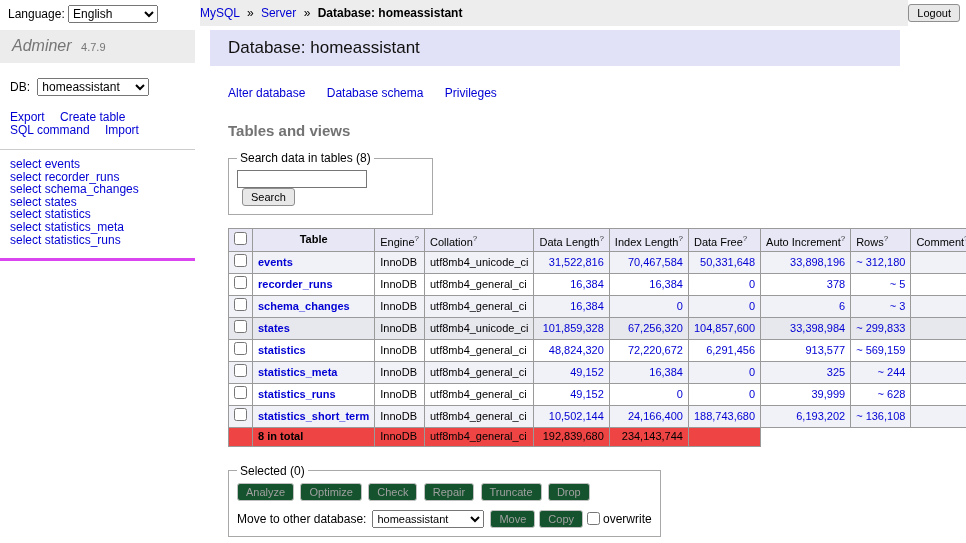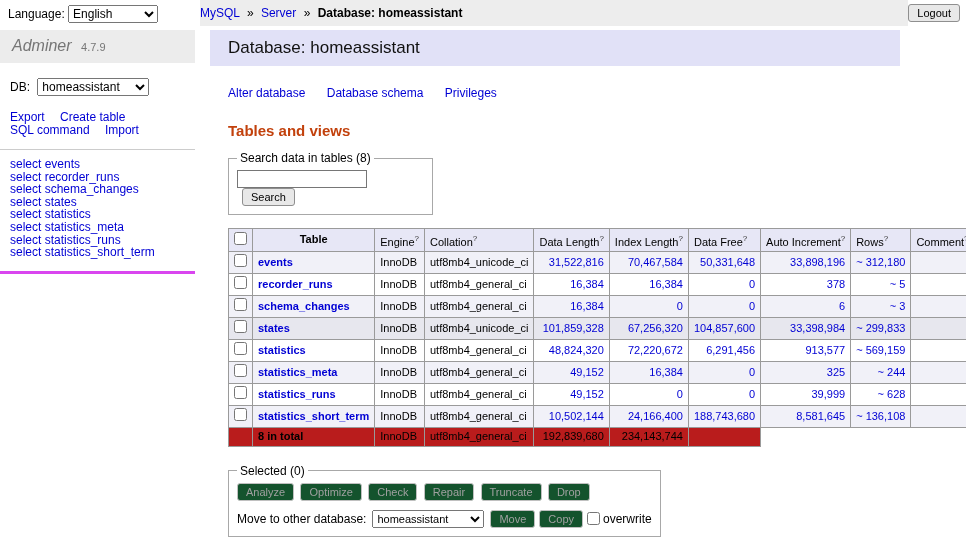--- a/index.html
+++ b/index.html
@@ -65,21 +65,21 @@
     width: 690px;
     height: 36px;
     line-height: 36px;
     padding-left: 18px;
     font-size: 17px;
     font-weight: normal;
     color: #111;
   }
   .db-links { margin: 20px 0 0 18px; }
   .db-links a { margin-right: 18px; text-align: right; }
-  h3 { font-size: 15px; font-weight: bold; color: #c2410c; }
+  h3 { font-size: 15px; font-weight: bold; color: #737373; }
   .h3-tables { margin: 22px 0 12px 18px; }
 
   fieldset { border: 1px solid #a8a8a8; padding: 5px 8px 8px; }
   legend { font-size: 12px; padding: 0 3px; }
   .search-fs { margin-left: 18px; width: 205px; }
   .search-fs input[type="text"] { width: 130px; height: 18px; font-size: 12px; border: 1px solid #767676; padding: 0 2px; }
   .search-fs .btn { margin-left: 5px; }
 
   
   table.db-tables { border-collapse: collapse; margin: 13px 0 0 18px; font-size: 11px; }
@@ -90,21 +90,21 @@
     white-space: nowrap;
   }
   table.db-tables thead td, table.db-tables thead th { background: #e7e7f6; }
   table.db-tables thead th { font-weight: bold; text-align: center; }
   table.db-tables thead td { font-weight: normal; text-align: left; }
   table.db-tables sup { font-size: 8px; color: #333; }
   td.c-num, td.t-num { text-align: right; }
   td.c-name a { font-weight: bold; }
   tbody tr:nth-child(1), tbody tr:nth-child(3), tbody tr:nth-child(6), tbody tr:nth-child(8) { background: #f1f1f8; }
   tbody tr:nth-child(4) { background: #e7e7ee; }
-  tfoot td { background: #b91c1c; }
+  tfoot td { background: #ef4444; }
   .t-name { font-weight: bold; }
   .col-check  { width: 20px; text-align: center; }
   .col-name   { width: 118px; }
   .col-engine { width: 46px; }
   .col-coll   { width: 100px; }
   .col-dlen   { width: 70px; }
   .col-ilen   { width: 74px; }
   .col-dfree  { width: 62px; }
   .col-ainc   { width: 80px; }
   .col-rows   { width: 56px; }
@@ -161,21 +161,20 @@
     </div>
   </div>
   <ul class="side-tables">
     <li><a>select events</a></li>
     <li><a>select recorder_runs</a></li>
     <li><a>select schema_changes</a></li>
     <li><a>select states</a></li>
     <li><a>select statistics</a></li>
     <li><a>select statistics_meta</a></li>
     <li><a>select statistics_runs</a></li>
-    <li><a>select statistics_short_term</a></li>
   </ul>
 </aside>
 
 <main class="main">
   <h2>Database: homeassistant</h2>
 
   <div class="db-links">
     <a>Alter database</a>
     <a>Database schema</a>
     <a>Privileges</a>
@@ -290,21 +289,21 @@
     <td class="col-comm"></td>
   </tr>
         <tr>
     <td class="col-check"><input type="checkbox" style=""></td>
     <td class="col-name c-name"><a>statistics_short_term</a></td>
     <td class="col-engine">InnoDB</td>
     <td class="col-coll">utf8mb4_general_ci</td>
     <td class="col-dlen c-num"><a>10,502,144</a></td>
     <td class="col-ilen c-num"><a>24,166,400</a></td>
     <td class="col-dfree c-num"><a>188,743,680</a></td>
-    <td class="col-ainc c-num"><a>8,581,645</a></td>
+    <td class="col-ainc c-num"><a>6,193,202</a></td>
     <td class="col-rows c-num"><a>~ 136,108</a></td>
     <td class="col-comm"></td>
   </tr>
       </tbody>
     <tfoot>
       <tr>
         <td class="col-check"></td>
         <td class="col-name t-name">8 in total</td>
         <td class="col-engine">InnoDB</td>
         <td class="col-coll">utf8mb4_general_ci</td>

